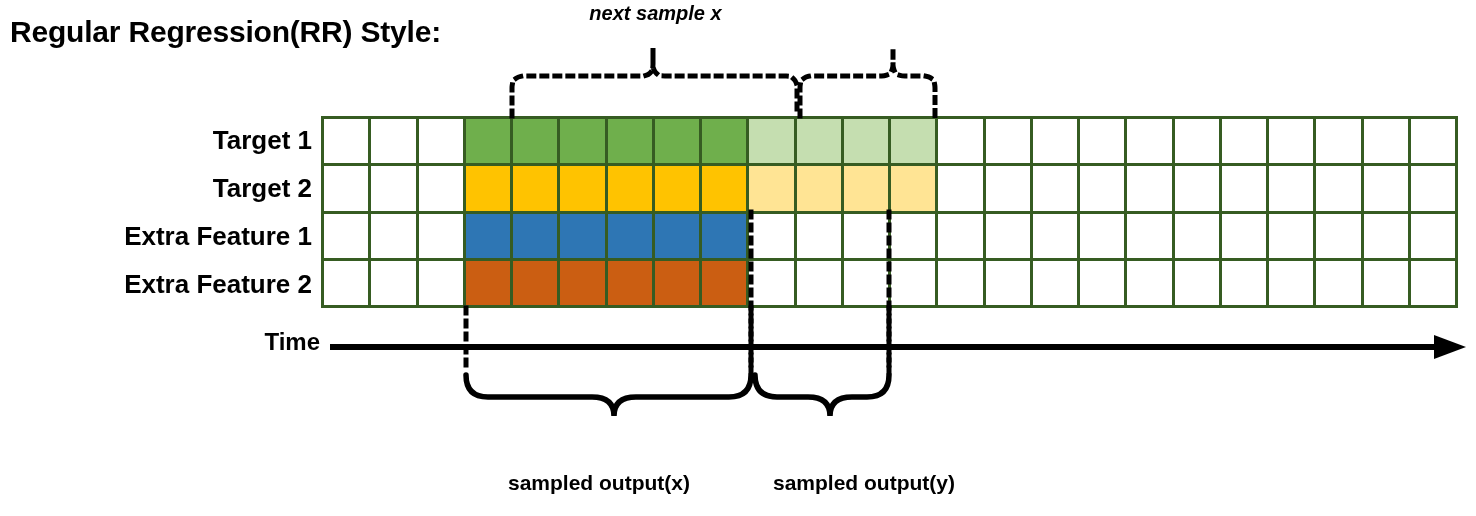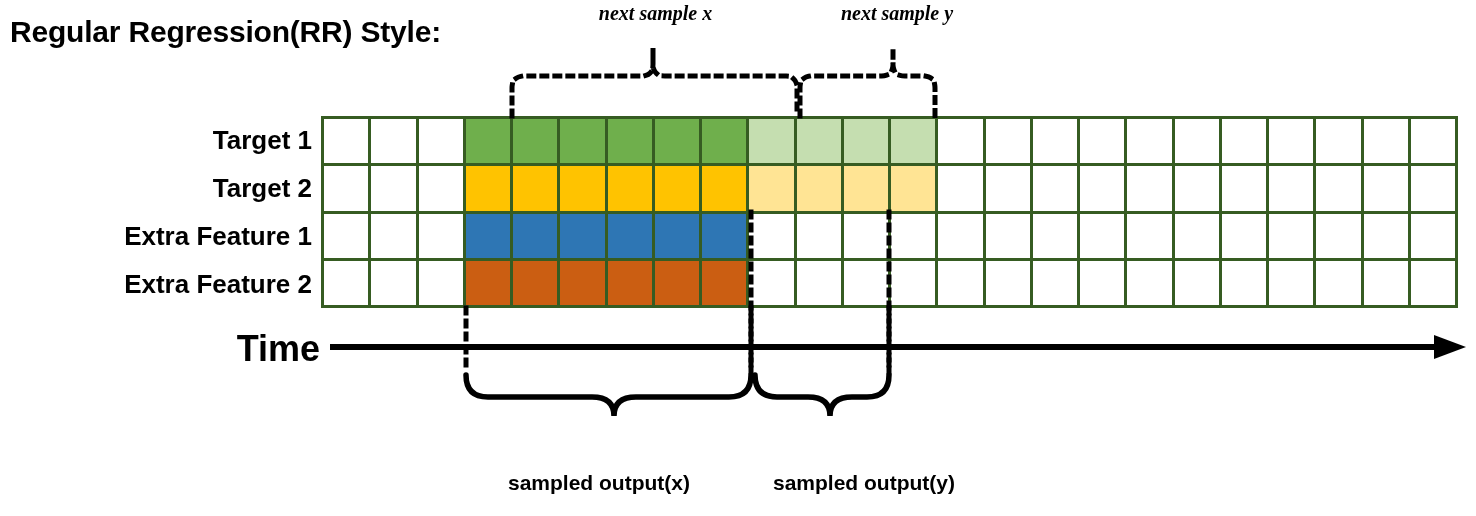--- a/index.html
+++ b/index.html
@@ -31,21 +31,20 @@
   }
 
   
   .callout {
     position: absolute;
     font-size: 20px;
     font-style: italic;
     font-weight: 600;
     white-space: nowrap;
     text-align: center;
-    font-family: Liberation Serif, serif;
   }
   #callout-x { left: 513px; top: 2px; width: 285px; }
   #callout-y { left: 797px; top: 2px; width: 200px; }
 
   
   .row-label {
     position: absolute;
     right: 1164px;      
     width: 320px;
     text-align: right;
@@ -84,21 +83,21 @@
   .c-blue    { background: #2E76B4 !important; }
   .c-orange  { background: #CB5E12 !important; }
 
   
   #time-label {
     position: absolute;
     left: 120px;
     top: 328px;
     width: 200px;
     text-align: right;
-    font-size: 36px;
+    font-size: 24px;
     font-weight: 700;
   }
   #time-axis {
     position: absolute;
     left: 330px;
     top: 330px;
     width: 1136px;
     height: 36px;
   }
 
@@ -124,21 +123,20 @@
   #annot-y { left: 773px; top: 420px; }
 </style>
 </head>
 <body>
 
 <div id="stage">
 
   <div id="title">Regular Regression(RR) Style:</div>
 
   <div class="callout" id="callout-x">next sample x</div>
-  <div class="callout" id="callout-y">next sample y</div>
 
   <div class="row-label" style="top:116px;">Target 1</div>
   <div class="row-label" style="top:164px;">Target 2</div>
   <div class="row-label" style="top:212px;">Extra Feature 1</div>
   <div class="row-label" style="top:260px;">Extra Feature 2</div>
 
   <div id="grid">
       <div class="cell "></div>
       <div class="cell "></div>
       <div class="cell "></div>

